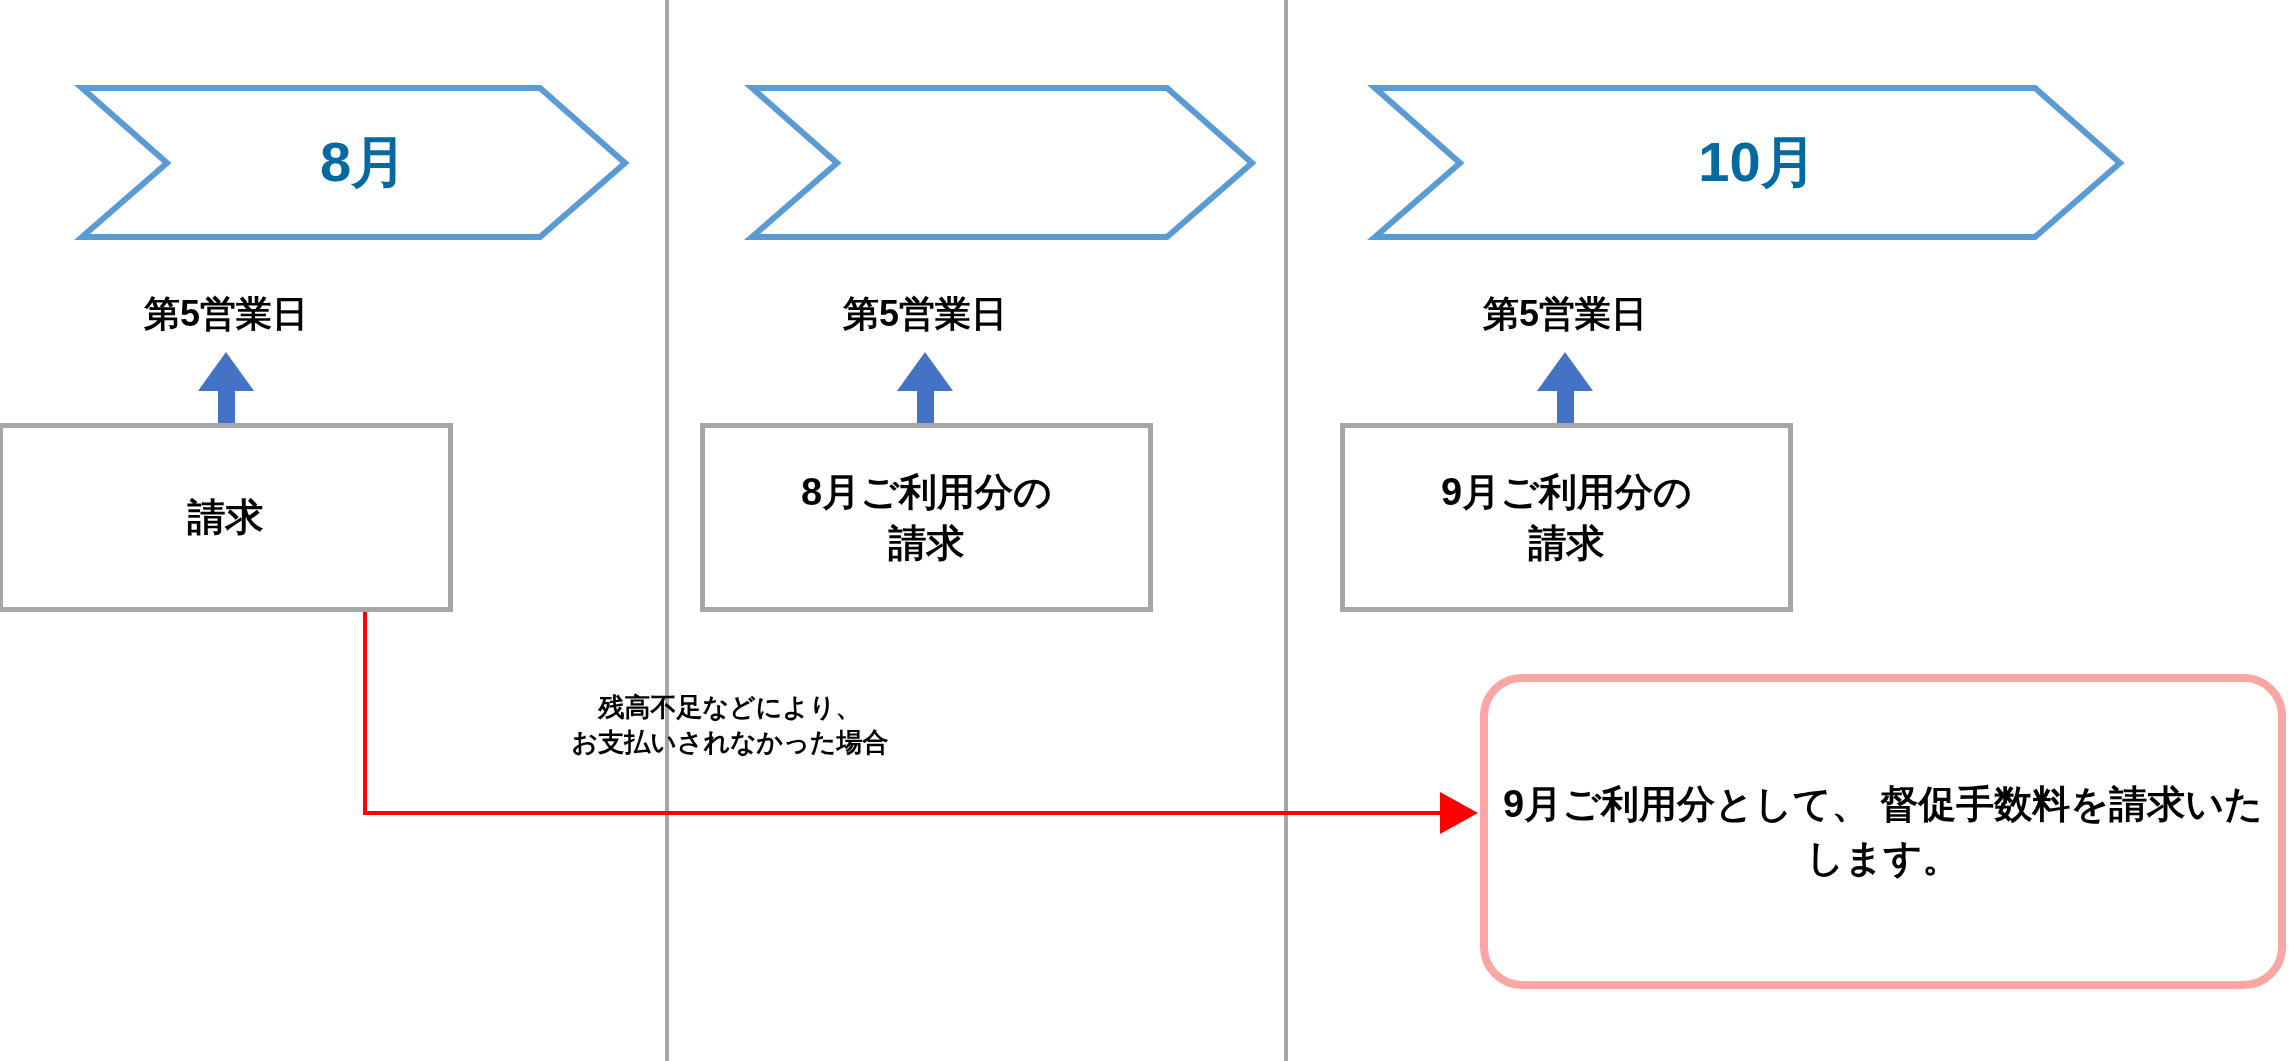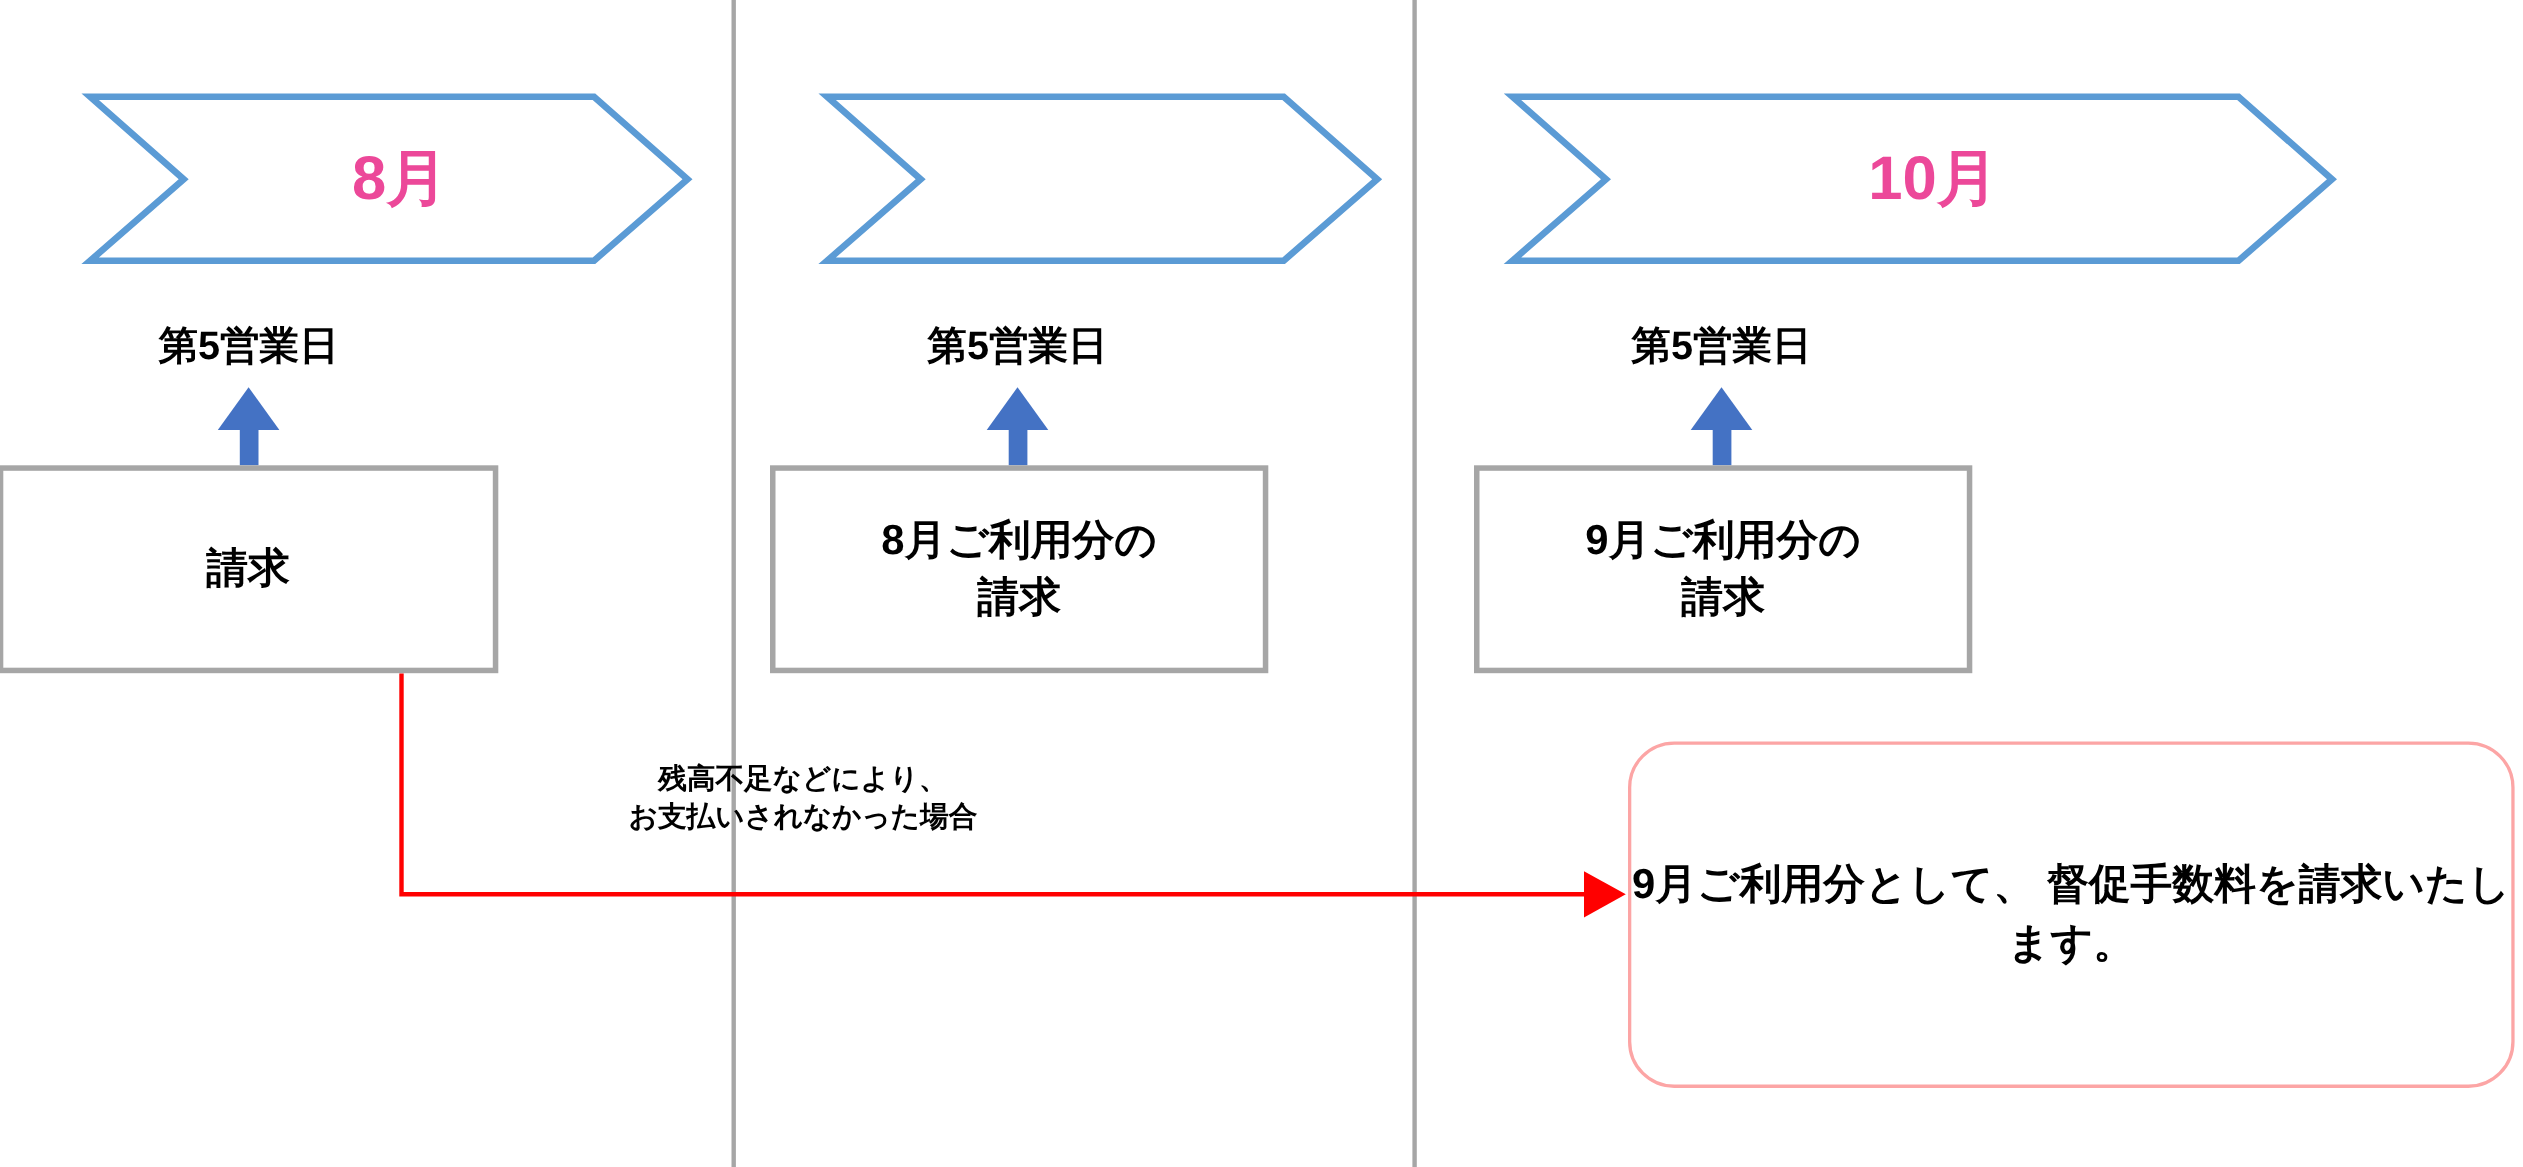--- a/index.html
+++ b/index.html
@@ -33,21 +33,21 @@
     position: absolute;
     left: 0;
     top: 0;
     width: 100%;
     height: 100%;
     display: flex;
     align-items: center;
     justify-content: center;
     font-weight: bold;
     font-size: 56px;
-    color: #ec4899;
+    color: #0369a1;
     letter-spacing: 0px;
     padding-left: 20px;
     box-sizing: border-box;
   }
 
   
   .daycaption {
     position: absolute;
     font-weight: bold;
     font-size: 36px;
@@ -69,21 +69,21 @@
     font-weight: bold;
     font-size: 38px;
     line-height: 1.32;
     color: #000000;
   }
   .billbox span { display: block; }
 
   
   .callout {
     position: absolute;
-    border: 3px solid #fca5a5;
+    border: 8px solid #fca5a5;
     border-radius: 42px;
     background: #ffffff;
     box-sizing: border-box;
     display: flex;
     align-items: center;
     justify-content: center;
     text-align: center;
     font-weight: bold;
     font-size: 38px;
     line-height: 1.4;

